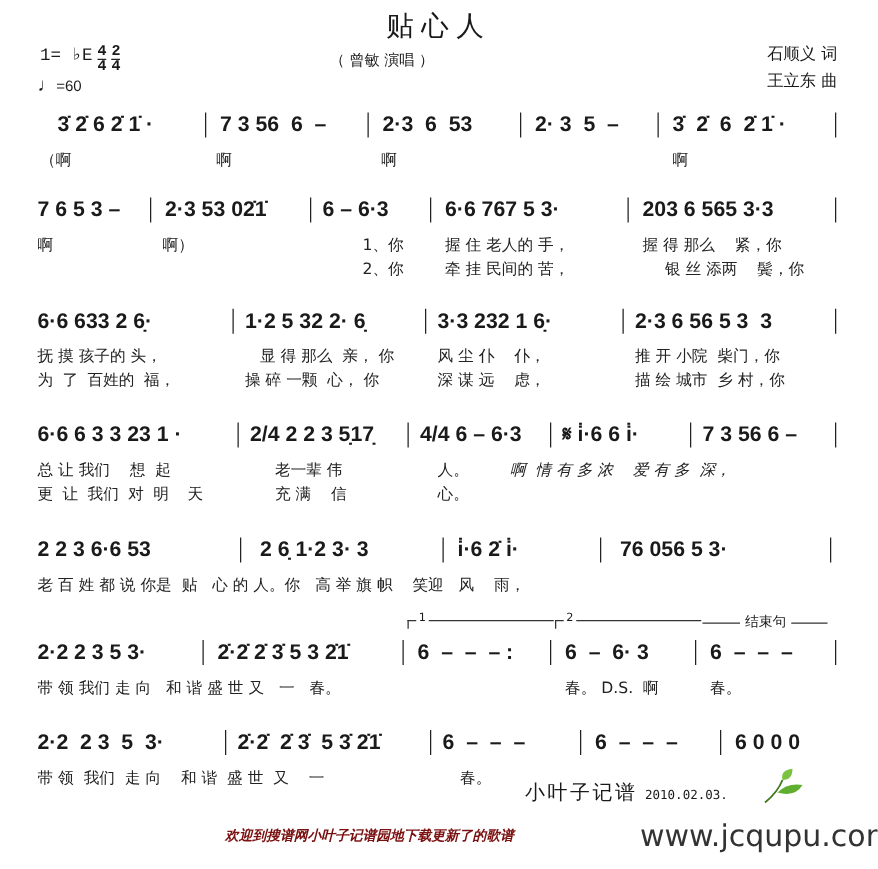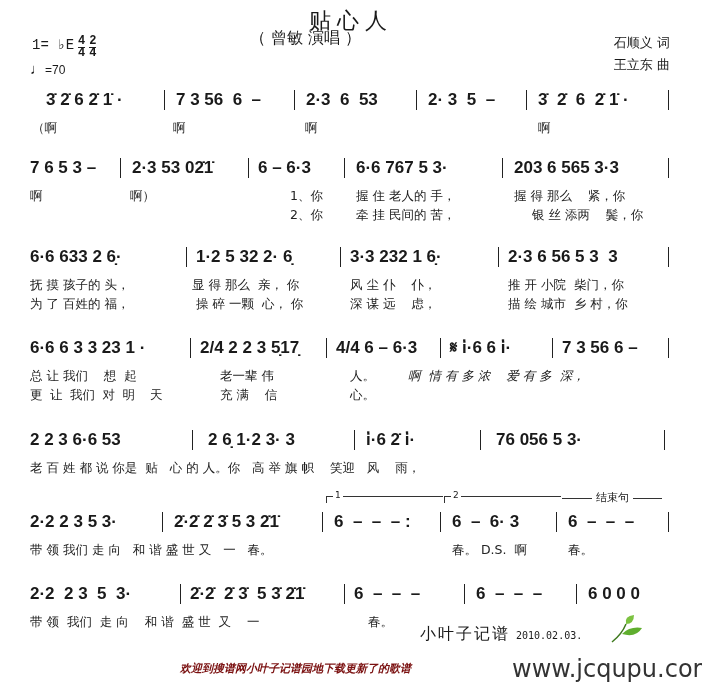--- a/index.html
+++ b/index.html
@@ -2,21 +2,21 @@
 <html><head>
 <meta charset="utf-8">
 <style>
   html, body { margin: 0; padding: 0; background: #ffffff; }
   body {
     width: 702px; height: 695px; position: relative; overflow: hidden;
     font-family: "DejaVu Sans", sans-serif; color: #1a1a1a;
   }
   .abs { position: absolute; }
   .title { left: 0; width: 702px; top: 6px; text-align: center; font-size: 22px; letter-spacing: 6px; font-family: "DejaVu Serif", serif; }
-  .subtitle { left: 0; width: 611px; top: 28px; text-align: center; font-size: 16px; }
+  .subtitle { left: 0; width: 611px; top: 40px; text-align: center; font-size: 12px; }
   .credit { right: 32px; font-size: 13px; }
   .credit.lyr { top: 34px; }
   .credit.mus { top: 56px; }
   .key { left: 32px; top: 36px; font-size: 14px; font-family: Liberation Mono, monospace; display: flex; align-items: flex-start; gap: 4px; }
   .frac { display: inline-flex; flex-direction: column; align-items: center; line-height: 11px; font-size: 12px; font-weight: bold; }
   .frac span:first-child { border-bottom: 1px solid #222; }
   .tempo { left: 30px; top: 60px; font-size: 12px; font-family: "Liberation Sans", sans-serif; }
   .tempo .note { font-size: 15px; }
 
   .staff { position: absolute; left: 0; width: 702px; }
@@ -48,37 +48,37 @@
   <span class="frac">
     <span>4</span>
     <span>4</span>
   </span>
   <span class="frac">
     <span>2</span>
     <span>4</span>
   </span>
 </div>
 <div class="abs tempo">
-  <span class="note">♩</span><span>=70</span>
+  <span class="note">♩</span><span>=60</span>
 </div>
 
 <div id="score">
     <div class="staff" style="top: 90px;">
       <div class="notes"><span class="measure" style="left: 46px;">3̇ 2̇ 6 2̇ 1̇ ·</span><span class="measure" style="left: 176px;">7 3 56  6  –</span><span class="measure" style="left: 306px;">2·3  6  53</span><span class="measure" style="left: 428px;">2· 3  5  –</span><span class="measure" style="left: 538px;">3̇  2̇  6  2̇ 1̇ ·</span><div class="bar" style="left: 164px; top: 0px;"></div><div class="bar" style="left: 294px; top: 0px;"></div><div class="bar" style="left: 416px; top: 0px;"></div><div class="bar" style="left: 526px; top: 0px;"></div><div class="bar" style="left: 668px; top: 0px;"></div></div>
       <div class="lyric" style="top: 30px;"><span style="left: 32px;">（啊</span><span style="left: 173px;">啊</span><span style="left: 305px;">啊</span><span style="left: 538px;">啊</span></div>
     </div>
     <div class="staff" style="top: 158px;">
       <div class="notes"><span class="measure" style="left: 30px;">7 6 5 3 –</span><span class="measure" style="left: 132px;">2·3 53 02̇1̇</span><span class="measure" style="left: 258px;">6 – 6·3</span><span class="measure" style="left: 356px;">6·6 767 5 3·</span><span class="measure" style="left: 514px;">203 6 565 3·3</span><div class="bar" style="left: 120px; top: 0px;"></div><div class="bar" style="left: 248px; top: 0px;"></div><div class="bar" style="left: 344px; top: 0px;"></div><div class="bar" style="left: 502px; top: 0px;"></div><div class="bar" style="left: 668px; top: 0px;"></div></div>
       <div class="lyric" style="top: 30px;"><span style="left: 30px;">啊</span><span style="left: 130px;">啊）</span><span style="left: 290px;">1、你</span><span style="left: 356px; text-align: center;">握 住 老人的 手，</span><span style="left: 514px;">握 得 那么    紧，你</span></div>
       <div class="lyric" style="top: 49px;"><span style="left: 290px;">2、你</span><span style="left: 356px;">牵 挂 民间的 苦，</span><span style="left: 532px;">银 丝 添两    鬓，你</span></div>
     </div>
     <div class="staff" style="top: 247px;">
       <div class="notes"><span class="measure" style="left: 30px;">6·6 633 2 6̣·</span><span class="measure" style="left: 196px;">1·2 5 32 2· 6̣</span><span class="measure" style="left: 350px;">3·3 232 1 6̣·</span><span class="measure" style="left: 508px;">2·3 6 56 5 3  3</span><div class="bar" style="left: 186px; top: 0px;"></div><div class="bar" style="left: 340px; top: 0px;"></div><div class="bar" style="left: 498px; top: 0px;"></div><div class="bar" style="left: 668px; top: 0px;"></div></div>
-      <div class="lyric" style="top: 30px;"><span style="left: 30px;">抚 摸 孩子的 头，</span><span style="left: 192px;">显 得 那么  亲， 你</span><span style="left: 350px;">风 尘 仆    仆，</span><span style="left: 508px;">推 开 小院  柴门，你</span></div>
-      <div class="lyric" style="top: 49px;"><span style="left: 30px;">为 了 百姓的 福，</span><span style="left: 196px;">操 碎 一颗  心， 你</span><span style="left: 350px;">深 谋 远    虑，</span><span style="left: 508px;">描 绘 城市  乡 村，你</span></div>
+      <div class="lyric" style="top: 30px;"><span style="left: 30px;">抚 摸 孩子的 头，</span><span style="left: 208px;">显 得 那么  亲， 你</span><span style="left: 350px;">风 尘 仆    仆，</span><span style="left: 508px;">推 开 小院  柴门，你</span></div>
+      <div class="lyric" style="top: 49px;"><span style="left: 30px; font-family: Liberation Mono, monospace;">为 了 百姓的 福，</span><span style="left: 196px;">操 碎 一颗  心， 你</span><span style="left: 350px;">深 谋 远    虑，</span><span style="left: 508px;">描 绘 城市  乡 村，你</span></div>
     </div>
     <div class="staff" style="top: 338px;">
       <div class="notes"><span class="measure" style="left: 30px;">6·6 6 3 3 23 1 ·</span><span class="measure" style="left: 200px;">2/4 2 2 3 5̣17̣</span><span class="measure" style="left: 336px;">4/4 6 – 6·3</span><span class="measure" style="left: 450px;">𝄋 i̇·6 6 i̇·</span><span class="measure" style="left: 562px;">7 3 56 6 –</span><div class="bar" style="left: 190px; top: 0px;"></div><div class="bar" style="left: 326px; top: 0px;"></div><div class="bar" style="left: 440px; top: 0px;"></div><div class="bar" style="left: 552px; top: 0px;"></div><div class="bar" style="left: 668px; top: 0px;"></div></div>
       <div class="lyric" style="top: 30px;"><span style="left: 30px;">总 让 我们    想  起</span><span style="left: 220px;">老一辈 伟</span><span style="left: 350px;">人。</span><span style="left: 408px; font-style: italic;">啊  情 有 多 浓    爱 有 多  深，</span></div>
       <div class="lyric" style="top: 49px;"><span style="left: 30px; font-family: Liberation Mono, monospace;">更 让 我们 对 明  天</span><span style="left: 220px;">充 满    信</span><span style="left: 350px;">心。</span></div>
     </div>
     <div class="staff" style="top: 430px;">
       <div class="notes"><span class="measure" style="left: 30px;">2 2 3 6·6 53</span><span class="measure" style="left: 208px;">2 6̣ 1·2 3· 3</span><span class="measure" style="left: 366px;">i̇·6 2̇ i̇·</span><span class="measure" style="left: 496px;">76 056 5 3·</span><div class="bar" style="left: 192px; top: 0px;"></div><div class="bar" style="left: 354px; top: 0px;"></div><div class="bar" style="left: 480px; top: 0px;"></div><div class="bar" style="left: 664px; top: 0px;"></div></div>
       <div class="lyric" style="top: 30px;"><span style="left: 30px;">老 百 姓 都 说 你是  贴   心 的 人。你   高 举 旗 帜    笑迎   风    雨，</span></div>
     </div>

